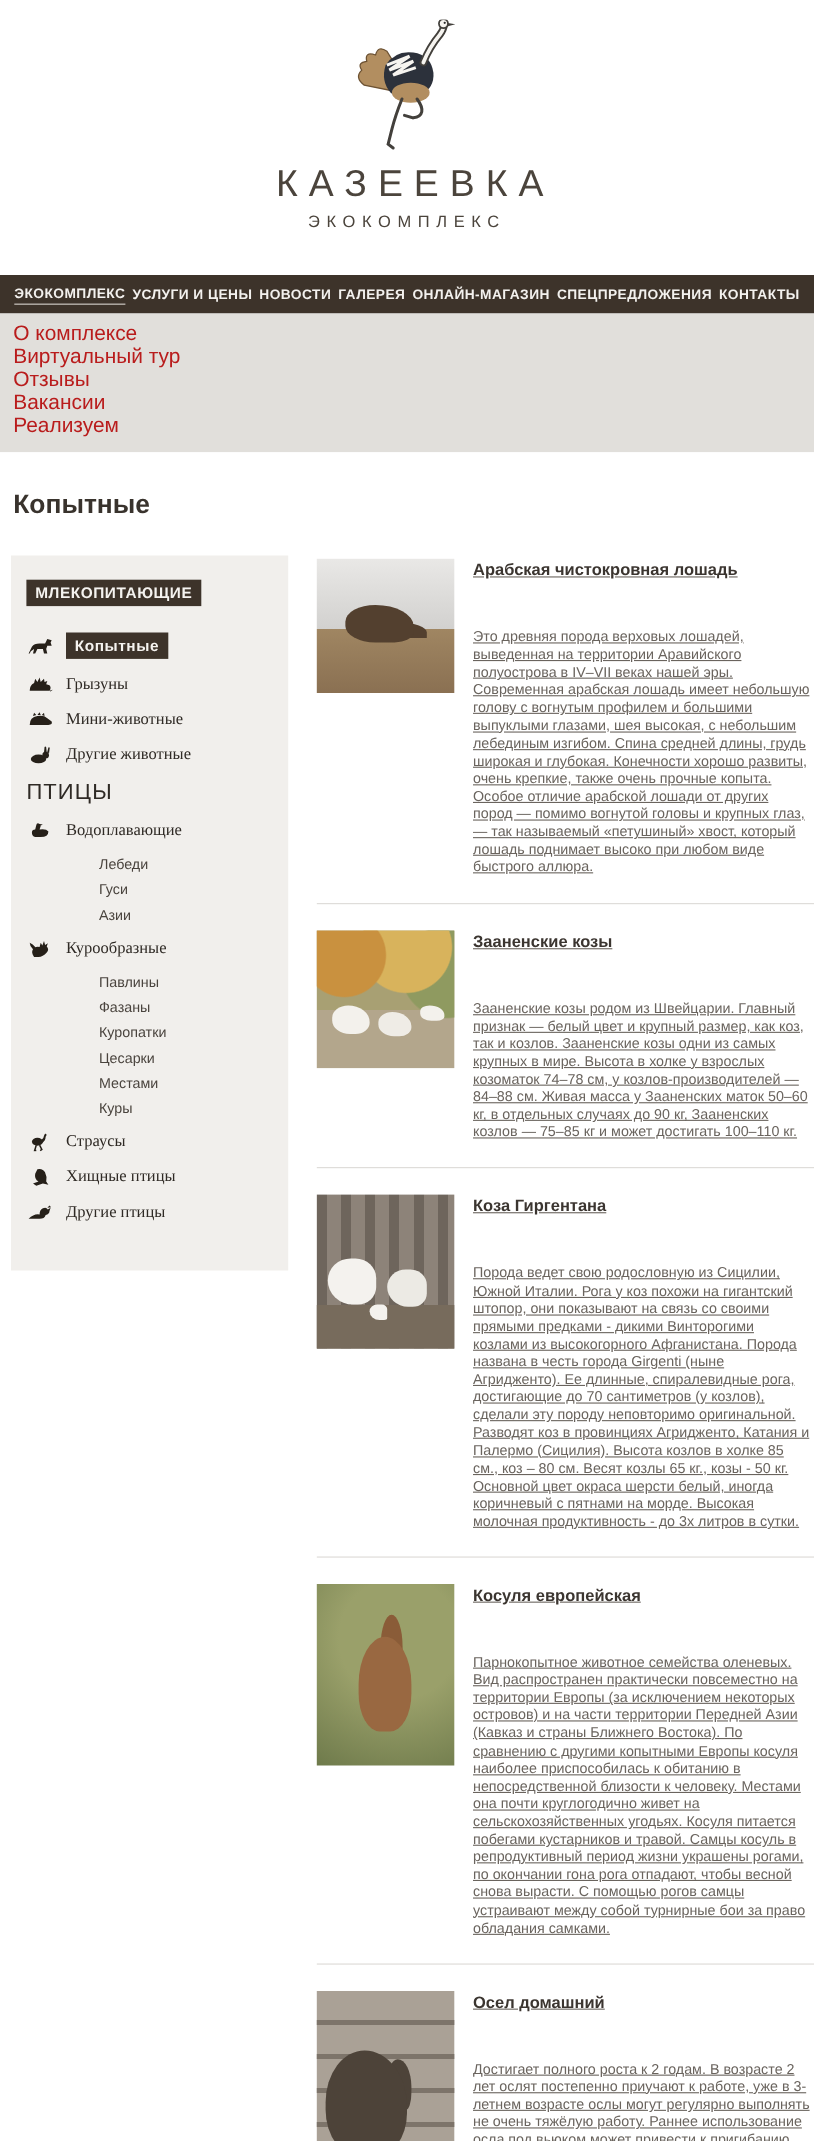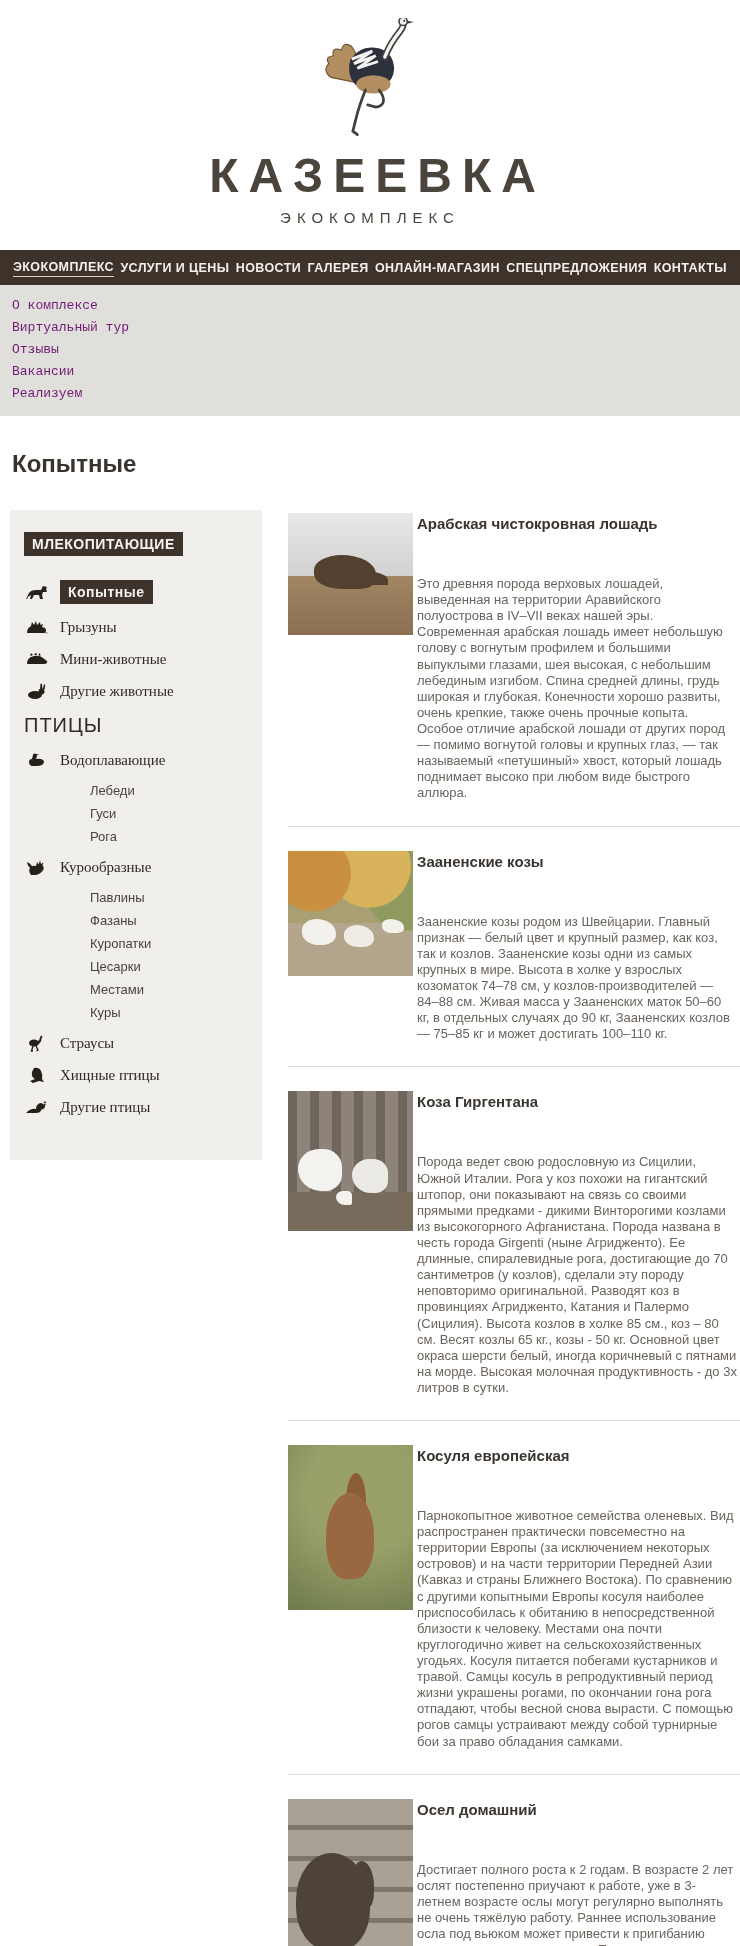--- a/index.html
+++ b/index.html
@@ -5,21 +5,21 @@
   * { box-sizing: border-box; margin: 0; padding: 0; }
   body {
     width: 740px; min-height: 1946px; margin: 0 auto;
     font-family: "Liberation Sans", sans-serif;
     background: #ffffff; color: #6a645e;
   }
   
   .header { height: 250px; text-align: center; padding-top: 18px; }
   .logo-art { display: block; margin: 0 auto; }
   .logo-title {
-    font-size: 48px; font-weight: 700; letter-spacing: 10px;
+    font-size: 34px; font-weight: 400; letter-spacing: 10px;
     color: #4b4редь: ; color: #4b443c; margin-top: 2px; margin-left: 15px;
   }
   .logo-subtitle {
     font-size: 15px; font-weight: 400; letter-spacing: 6px;
     color: #4b443c; margin-top: 6px;
   }
   
   .navbar {
     height: 35px; background: #3d332a;
     display: flex; align-items: center; justify-content: space-between;
@@ -28,21 +28,21 @@
   .nav-item {
     color: #f3f1ee; font-size: 12.5px; font-weight: bold;
     letter-spacing: 0.4px; text-decoration: none; cursor: pointer;
     padding: 2px 0;
   }
   .nav-item.active { border-bottom: 1px solid #d9d4cf; }
   
   .subnav { background: #e1dfdb; padding: 8px 0 13px; }
   .subnav-row { line-height: 19px; padding: 0 0 0 12px; margin-top: 1px; }
   .subnav-item {
-    font-size: 13px; color: #701a75; text-decoration: none; cursor: pointer; font-family: Liberation Mono, monospace;
+    font-size: 19px; color: #b91c1c; text-decoration: none; cursor: pointer;
   }
   .subnav-item.hl { background: #ccc9c4; padding: 1px 6px; margin-left: -2px; }
   
   .page-title {
     font-size: 24px; font-weight: bold; color: #39332d;
     margin: 34px 0 0 12px;
   }
   
   .content { display: flex; align-items: flex-start; margin-top: 32px; }
   .sidebar {
@@ -65,22 +65,23 @@
   .sb-icon { width: 26px; display: flex; justify-content: center; flex: 0 0 26px; }
   .sb-icon svg { fill: #262019; }
   .sb-label { font-size: 15px; color: #2f2a25; font-family: Liberation Serif, serif; }
   .sb-subitem {
     margin: 8px 0 8px 66px; font-size: 13px; color: #4a443e; cursor: pointer;
   }
   .sb-gap { height: 10px; }
   
   .main { flex: 1; margin-left: 26px; margin-right: 0; padding-top: 3px; }
   .entry {
-    display: flex; gap: 4px; padding: 24px 3px 24px 0;
+    display: flex; gap: 17px; padding: 24px 3px 24px 0;
     border-bottom: 1px solid #dcdad6;
+    text-decoration: underline;
   }
   .entry:first-child { padding-top: 0; }
   .photo {
     width: 125px; flex: 0 0 125px; position: relative; overflow: hidden;
     cursor: pointer;
   }
   .blob { position: absolute; }
   .ph1 { height: 122px;
     background: linear-gradient(180deg,#e9e8e6 0%,#d2d1cf 52%,#a08662 52%,#8a7052 100%); }
   .ph1 .blob { left: 26px; top: 42px; width: 62px; height: 34px; background: #53402f;
@@ -211,21 +212,21 @@
     <div class="sb-item">
       <span class="sb-icon">
         <svg width="22" height="16" viewBox="0 0 22 16">
             <path d="M3 10 Q3 7 6 7 L7 3 Q7.5 0.5 10 2 L11 4 L10 7 Q16 6 18 9 Q18 14 11 14 L6 14 Q3 13 3 10 Z M10 2 L13 2.6 L10.5 3.6 Z"></path>
           </svg>
       </span>
       <span class="sb-label">Водоплавающие</span>
     </div>
     <div class="sb-subitem">Лебеди</div>
     <div class="sb-subitem">Гуси</div>
-    <div class="sb-subitem">Рога</div>
+    <div class="sb-subitem">Азии</div>
 
     <div class="sb-item">
       <span class="sb-icon">
         <svg width="22" height="17" viewBox="0 0 22 17">
             <path d="M5 16 Q2 12 4 9 Q6 6 10 7 L11 3 L12.5 5.5 L14 1.5 L15 5 L17.5 3.5 L16.5 6.5 Q19 9 16.5 12 Q13 16 9 16 Z M4 9 Q1 6 1 3 Q4 4 6 7 Z"></path>
           </svg>
       </span>
       <span class="sb-label">Курообразные</span>
     </div>
     <div class="sb-subitem">Павлины</div>

